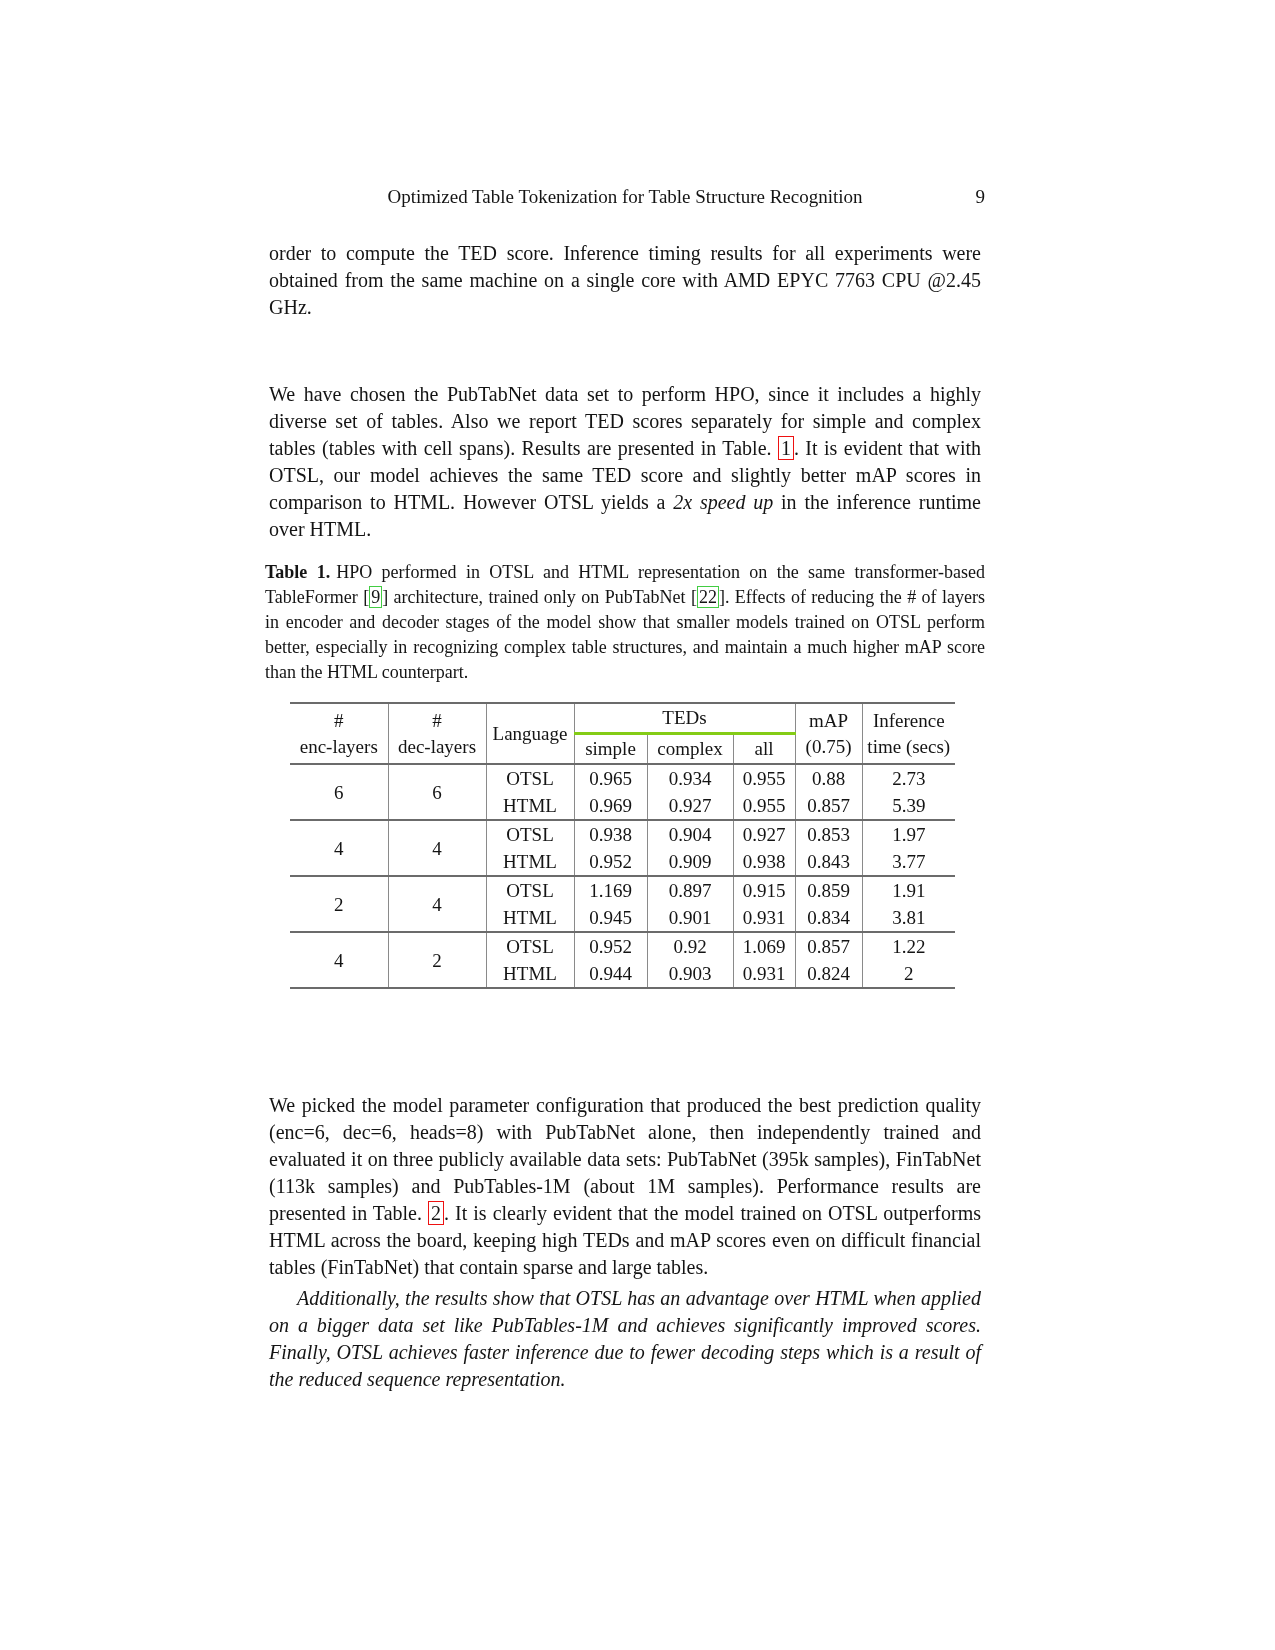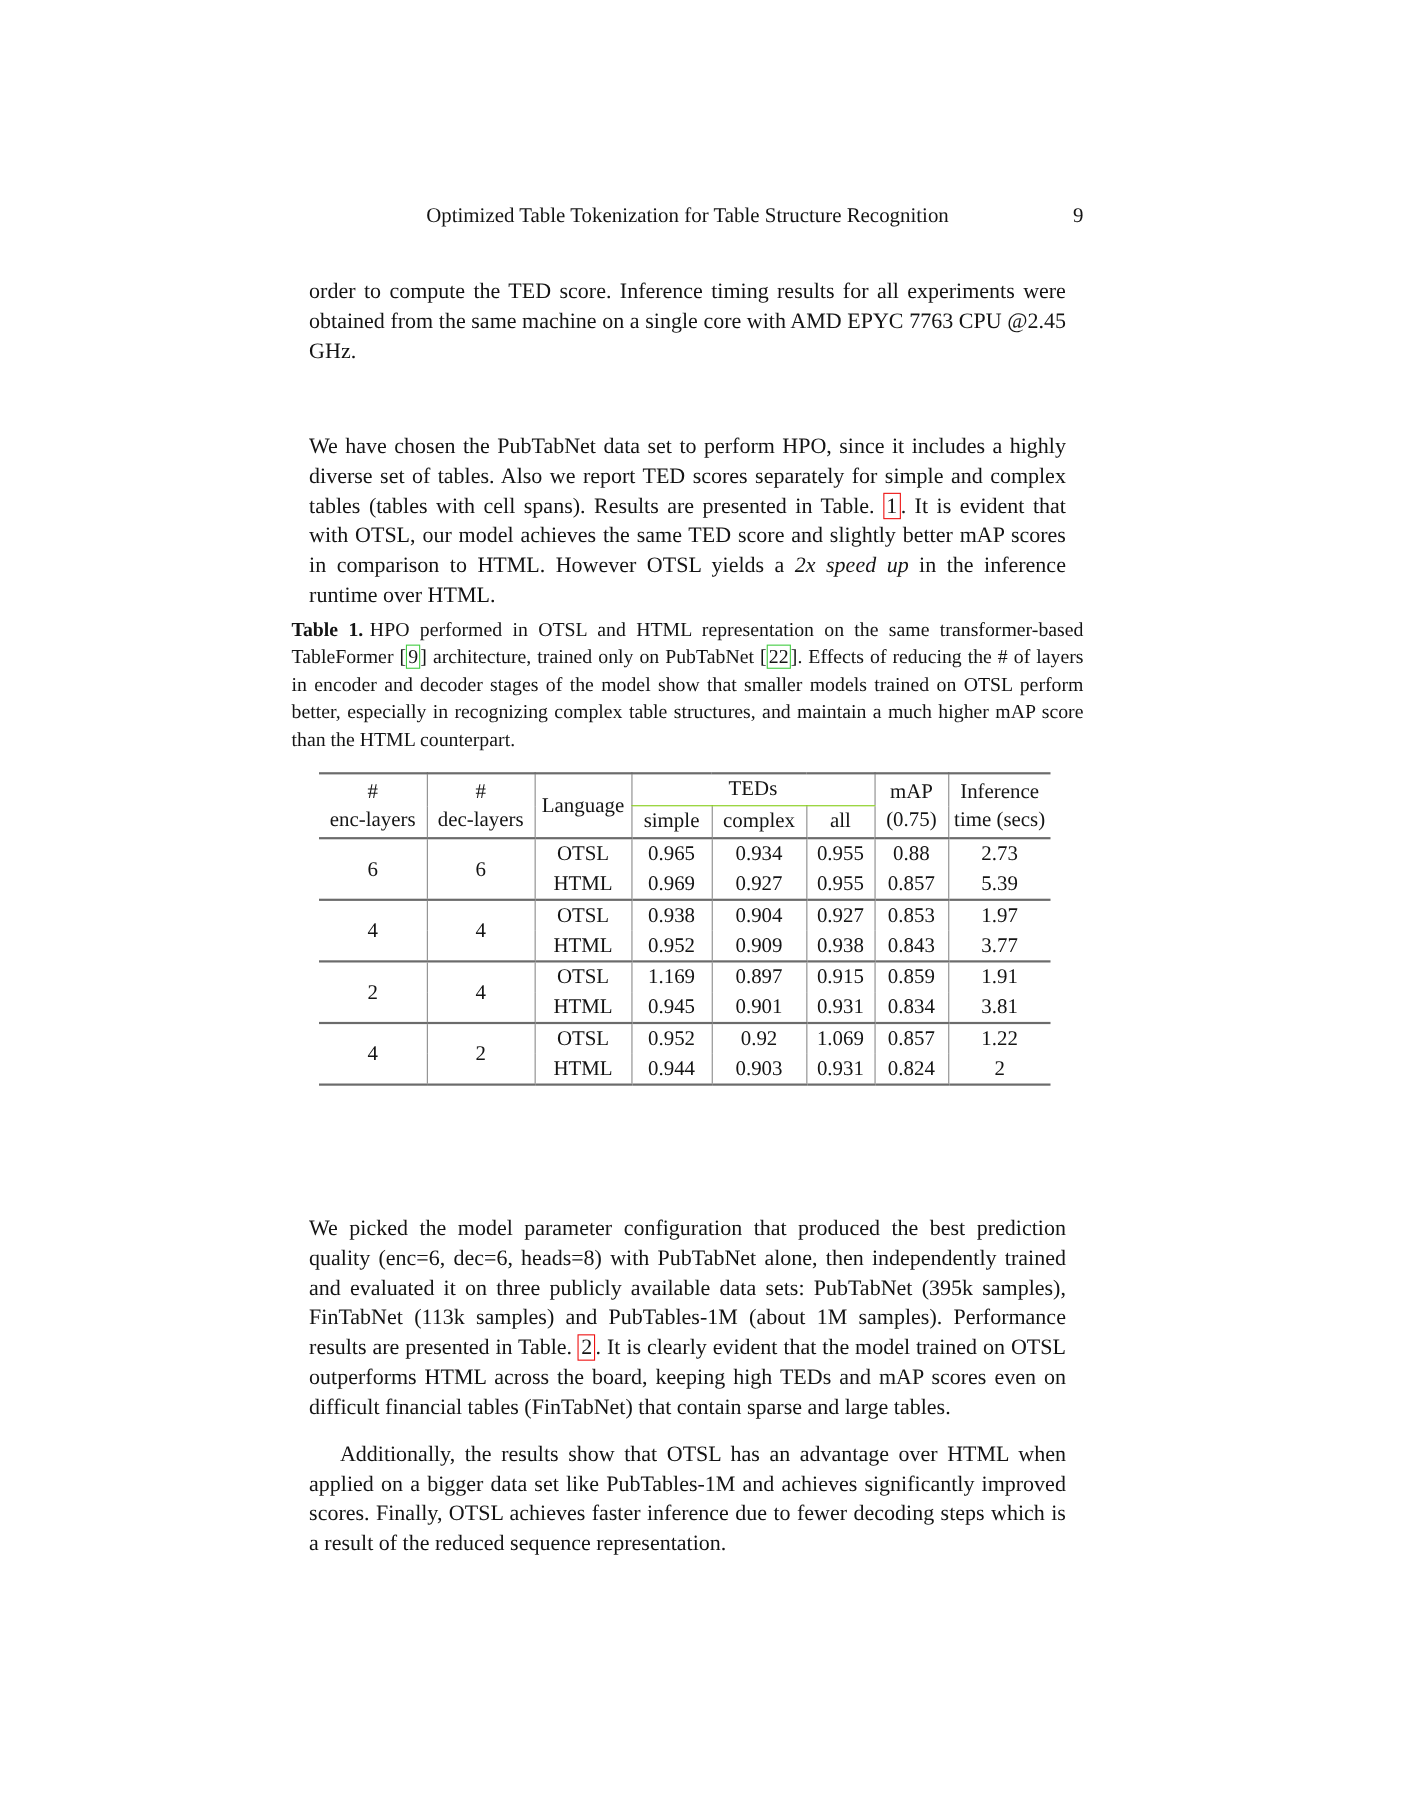--- a/index.html
+++ b/index.html
@@ -11,22 +11,22 @@
     color:#141414;
     overflow:hidden;
   }
   .content-col{position:absolute;left:265px;width:720px;}
   
   .running-head{top:186px;font-size:19px;}
   .running-head .rh-title{display:block;text-align:center;}
   .running-head .rh-page{position:absolute;right:0;top:0;}
   
   .para{font-size:20px;line-height:27px;text-align:justify;}
-  .para p{margin:16px;}
-  .para p.indent{text-indent:28px;}
+  .para p{margin:4px;}
+  .para p.indent{text-indent:28px;font-style:italic;}
   .intro{top:236px;}
   
   .section-heading{font-size:20px;font-weight:bold;}
   .sec51{top:340px;}
   .sec52{top:1050px;}
   .section-heading .sec-num{margin-right:20px;}
   .para51{top:377px;}
   .para52{top:1088px;}
   
   .caption{top:560px;font-size:18px;line-height:25px;text-align:justify;}
@@ -47,21 +47,21 @@
     border-bottom:2px solid #6b6b6b;
   }
   table.t1 th{font-weight:normal;}
   table.t1 th,table.t1 td{
     text-align:center;vertical-align:middle;
     padding:1px 4px;line-height:26px;
   }
   table.t1 td{height:27px;padding:0 4px;line-height:27px;}
   .vl{border-left:1px solid #8a8a8a;}
   tr.h-row th.rs,tr.h-row2 th{border-bottom:2px solid #6b6b6b;}
-  th.teds-span{border-bottom:1px solid #84cc16;}
+  th.teds-span{border-bottom:3px solid #84cc16;}
   tr.group-end td,td.gb{border-bottom:2px solid #6b6b6b;}
   td.bold{font-weight:normal;}
   .hl{display:block;}
 </style>
 </head>
 <body>
 
 <div class="page">
 
   <div class="content-col running-head">

